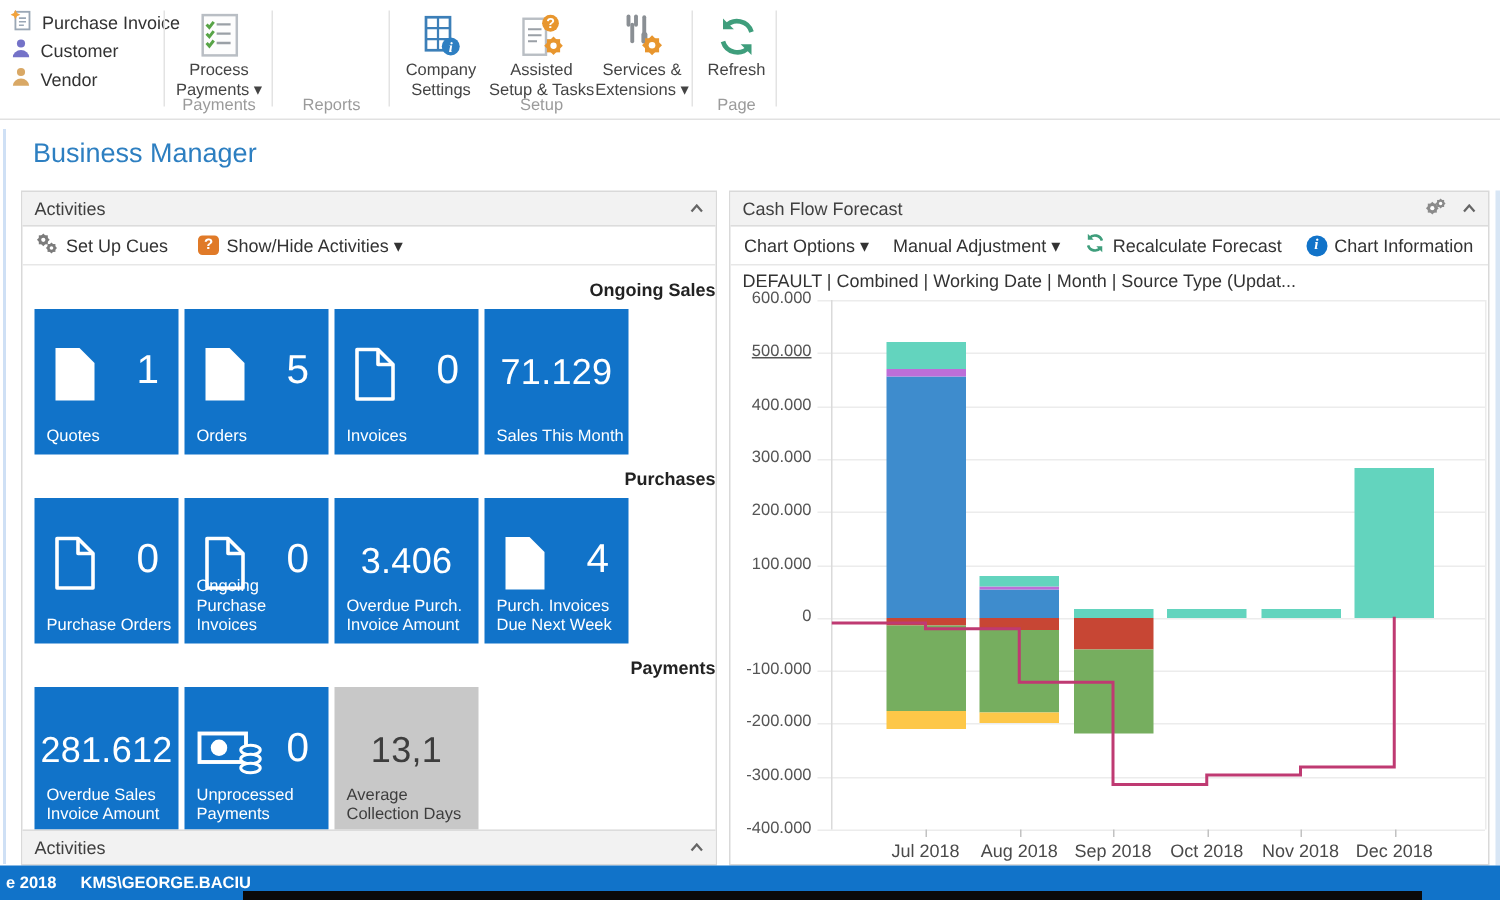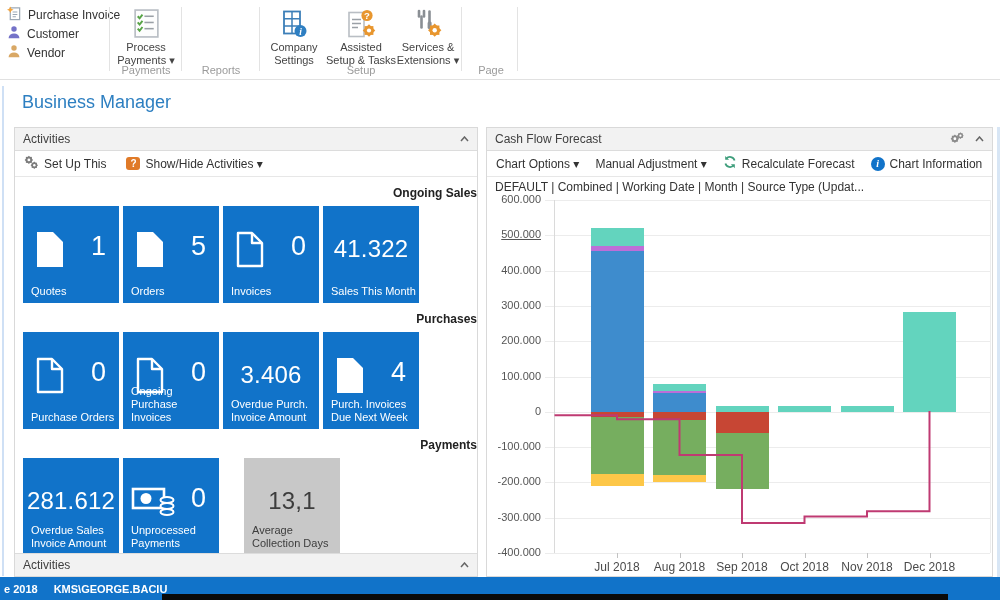--- a/index.html
+++ b/index.html
@@ -27,21 +27,21 @@
   .panel-header{height:23px;background:#f2f2f2;border-bottom:1px solid #dcdcdc;display:flex;align-items:center;padding:0 8px;font-size:12px;color:#404040;box-sizing:border-box;}
   .ph-spacer{flex:1;}
   .panel-toolbar{height:26px;border-bottom:1px solid #e7e7e7;display:flex;align-items:center;gap:20px;padding:0 9px;font-size:12px;color:#333;box-sizing:border-box;}
   .toolbar-item{display:flex;align-items:center;gap:5px;cursor:pointer;white-space:nowrap;}
   .chev-btn{cursor:pointer;display:flex;align-items:center;}
 
   
   #cues .section-title{font-weight:bold;font-size:12px;color:#222;margin:9px 0 6px 8px;text-align:right;}
   .tiles{display:flex;gap:4px;margin-left:8px;}
   .tile{width:96px;height:97px;background:#1173c9;color:#fff;position:relative;cursor:pointer;flex:0 0 auto;}
-  .tile.gray{background:#c8c8c8;color:#3d3d3d;cursor:default;margin-left:21px;}
+  .tile.gray{background:#c8c8c8;color:#3d3d3d;cursor:default;}
   .t-label{position:absolute;left:8px;right:3px;bottom:5px;font-size:11px;line-height:13px;}
   .t-value{position:absolute;font-size:27px;}
   .t-value.num{top:25px;right:13px;}
   .t-value.amt{top:29px;left:0;width:100%;text-align:center;font-size:24px;letter-spacing:.2px;}
   .t-icon{position:absolute;left:12px;top:25px;}
   .t-icon.wide{left:8px;top:26px;}
 
   
   .panel-footer{position:absolute;left:0;right:0;bottom:0;height:23px;background:#f2f2f2;border-top:1px solid #dcdcdc;display:flex;align-items:center;padding:0 8px;font-size:12px;color:#404040;box-sizing:border-box;}
 
@@ -190,20 +190,35 @@
           <div class="rline">Services &amp;</div>
           <div class="rline">Extensions ▾</div>
         </div>
       </div>
       <div class="rgroup-label">Setup</div>
     </div>
 
     <div class="rsep" style="left:461px"></div>
 
     <div class="rgroup" style="left:464px;width:54px">
+      <div class="rbtns">
+        <div class="rbtn" style="width:54px">
+          <div class="ricon">
+            <svg width="29" height="29" viewBox="0 0 32 32">
+                <g fill="none" stroke="#3f9e7c" stroke-width="3.4">
+                  <path d="M26.5 12.5 A11 11 0 0 0 7.5 8.5"></path>
+                  <path d="M5.5 19.5 A11 11 0 0 0 24.5 23.5"></path>
+                </g>
+                <path d="M5.5 2.5 L5.5 10.5 L13.5 10.5 Z" fill="#3f9e7c"></path>
+                <path d="M26.5 29.5 L26.5 21.5 L18.5 21.5 Z" fill="#3f9e7c"></path>
+              </svg>
+          </div>
+          <div class="rline">Refresh</div>
+        </div>
+      </div>
       <div class="rgroup-label">Page</div>
     </div>
 
     <div class="rsep" style="left:517px"></div>
   </div>
 
   <div class="edge-left"></div>
   <div class="edge-right"></div>
 
   <div class="page-title">Business Manager</div>
@@ -225,21 +240,21 @@
               <g fill="#7c7c7c">
                 <rect x="2" y="2" width="6.4" height="6.4"></rect>
                 <rect x="2" y="2" width="6.4" height="6.4" transform="rotate(45 5.2 5.2)"></rect>
                 <rect x="8.2" y="8.2" width="5.6" height="5.6"></rect>
                 <rect x="8.2" y="8.2" width="5.6" height="5.6" transform="rotate(45 11 11)"></rect>
               </g>
               <circle cx="5.2" cy="5.2" r="1.5" fill="#fff"></circle>
               <circle cx="11" cy="11" r="1.3" fill="#fff"></circle>
             </svg>
         </span>
-        <span>Set Up This</span>
+        <span>Set Up Cues</span>
       </span>
       <span class="toolbar-item">
         <span class="qbubble">?</span>
         <span>Show/Hide Activities ▾</span>
       </span>
     </div>
 
     <div id="cues">
         <div class="section-title">Ongoing Sales</div>
         <div class="tiles">
@@ -259,21 +274,21 @@
           </div>
           <div class="tile">
             <span class="t-icon"><svg width="30" height="37" viewBox="0 0 30 37">
                 <path d="M3 2 H17 L27 12 V35 H3 Z" fill="none" stroke="#fff" stroke-width="2.4" stroke-linejoin="round"></path>
                 <path d="M17 2 V12 H27" fill="none" stroke="#fff" stroke-width="2.4" stroke-linejoin="round"></path>
               </svg></span>
             <span class="t-value num">0</span>
             <span class="t-label">Invoices</span>
           </div>
           <div class="tile">
-            <span class="t-value amt">41.322</span>
+            <span class="t-value amt">71.129</span>
             <span class="t-label">Sales This Month</span>
           </div>
         </div>
         <div class="section-title">Purchases</div>
         <div class="tiles">
           <div class="tile">
             <span class="t-icon"><svg width="30" height="37" viewBox="0 0 30 37">
                 <path d="M3 2 H17 L27 12 V35 H3 Z" fill="none" stroke="#fff" stroke-width="2.4" stroke-linejoin="round"></path>
                 <path d="M17 2 V12 H27" fill="none" stroke="#fff" stroke-width="2.4" stroke-linejoin="round"></path>
               </svg></span>

